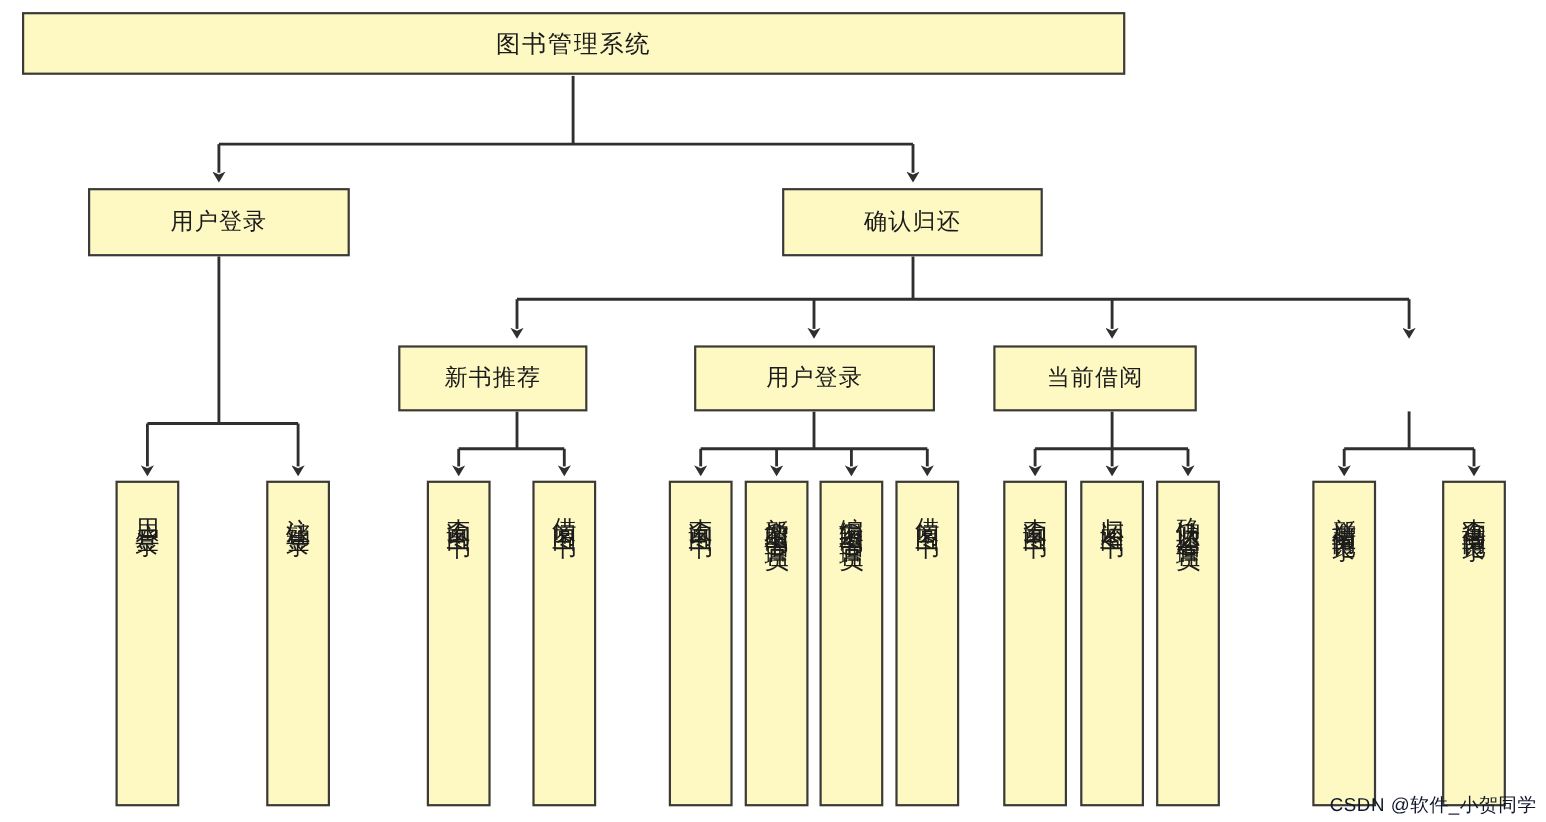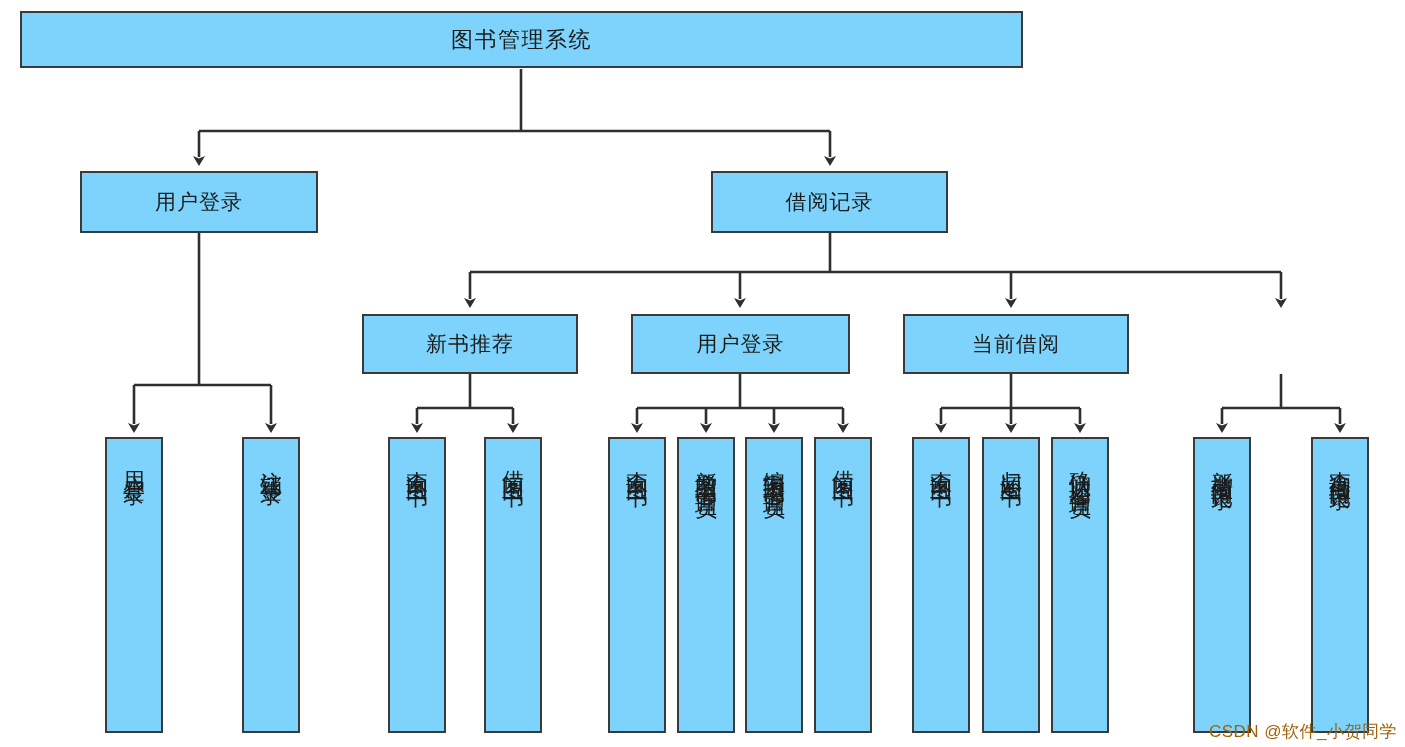--- a/index.html
+++ b/index.html
@@ -23,21 +23,21 @@
     position: absolute;
     left: 0;
     top: 0;
     width: 1405px;
     height: 747px;
     pointer-events: none;
   }
   .node {
     position: absolute;
     box-sizing: border-box;
-    background: #7dd3fc;
+    background: #fef9c3;
     border: 2px solid #3a3a3a;
     display: flex;
     align-items: center;
     justify-content: center;
     color: #1b1b1b;
     z-index: 2;
   }
   .node .label {
     display: block;
     text-align: center;
@@ -68,21 +68,21 @@
   }
   .node.vert.tall .label {
     letter-spacing: 4px;
   }
   
   #watermark {
     position: absolute;
     right: 8px;
     bottom: 4px;
     font-size: 17px;
-    color: #a16207;
+    color: #0f172a;
     z-index: 5;
     white-space: nowrap;
     letter-spacing: 0.5px;
   }
 </style>
 </head>
 <body>
 
 <div id="canvas">
 
@@ -138,32 +138,32 @@
 
   <div class="node horiz root" style="left:20px; top:11px; width:1003px; height:57px;">
     <span class="label">图书管理系统</span>
   </div>
 
   <div class="node horiz" style="left:80px; top:171px; width:238px; height:62px;">
     <span class="label">用户登录</span>
   </div>
 
   <div class="node horiz" style="left:711px; top:171px; width:237px; height:62px;">
-    <span class="label">借阅记录</span>
-  </div>
-
-  <div class="node horiz" style="left:362px; top:314px; width:216px; height:60px;">
+    <span class="label">确认归还</span>
+  </div>
+
+  <div class="node horiz" style="left:362px; top:314px; width:172px; height:60px;">
     <span class="label">新书推荐</span>
   </div>
 
   <div class="node horiz" style="left:631px; top:314px; width:219px; height:60px;">
     <span class="label">用户登录</span>
   </div>
 
-  <div class="node horiz" style="left:903px; top:314px; width:226px; height:60px;">
+  <div class="node horiz" style="left:903px; top:314px; width:185px; height:60px;">
     <span class="label">当前借阅</span>
   </div>
 
 
   <div class="node vert" style="left:105px; top:437px; width:58px; height:296px;">
     <span class="label">用户登录</span>
   </div>
 
   <div class="node vert" style="left:242px; top:437px; width:58px; height:296px;">
     <span class="label">注销登录</span>

